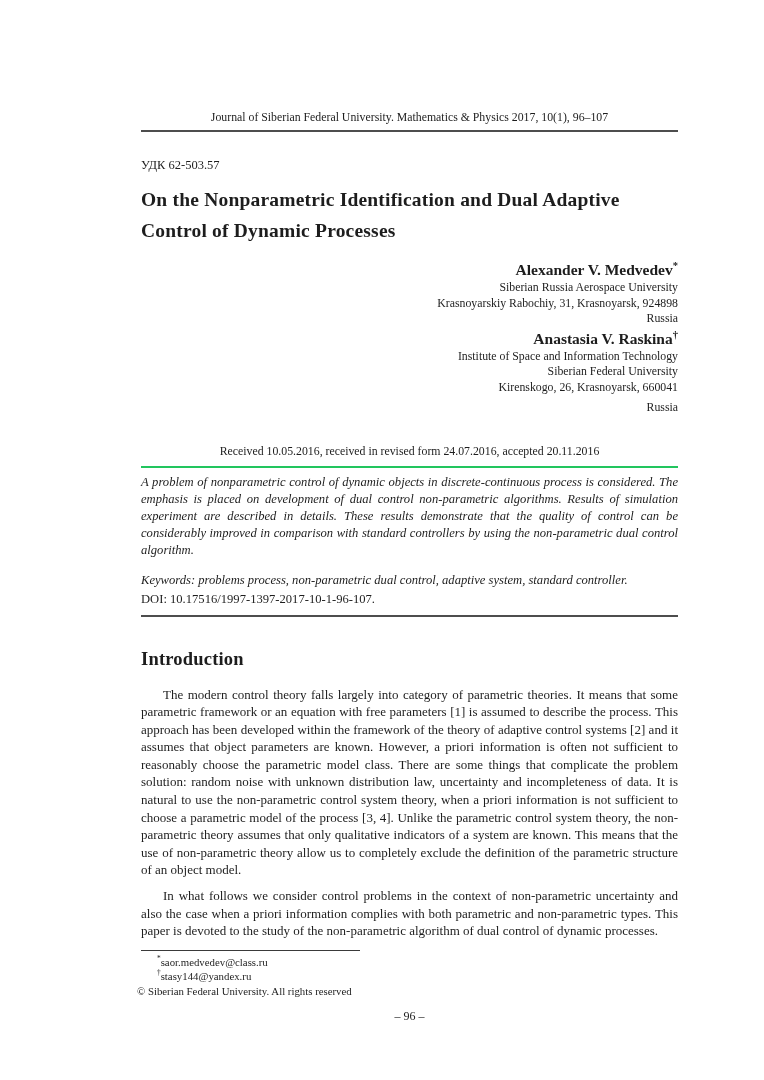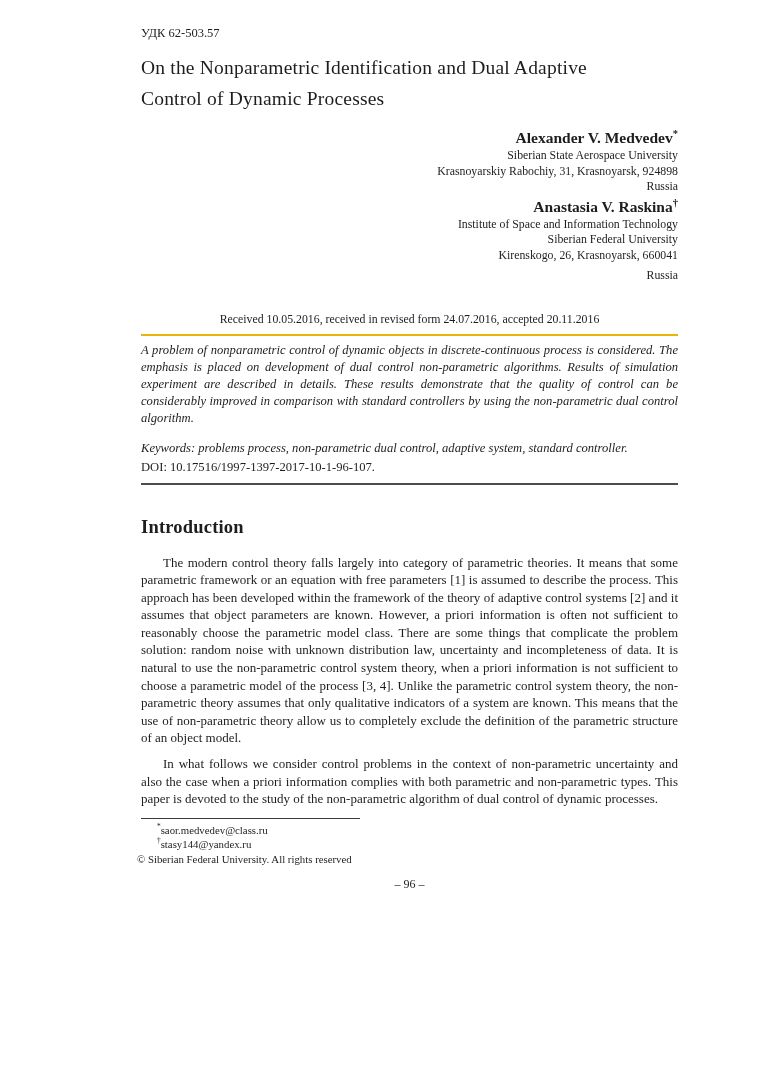--- a/index.html
+++ b/index.html
@@ -25,21 +25,21 @@
     border-bottom: 2px solid #4d4d4d;
     padding-bottom: 5px;
   }
   .udk {
     margin-top: 26px;
     font-size: 12.5px;
   }
   .paper-title {
     margin-top: 11px;
     font-size: 19.5px;
-    font-weight: normal;
+    font-weight: bold;
     line-height: 31px;
     letter-spacing: 0.2px;
   }
   .authors {
     margin-top: 14px;
     text-align: right;
   }
   .author-name {
     font-size: 15.5px;
     font-weight: bold;
@@ -53,21 +53,21 @@
   .affil-gap {
     margin-top: 5px;
   }
   .received {
     margin-top: 28px;
     text-align: center;
     font-size: 11.8px;
   }
   .abstract {
     margin-top: 7px;
-    border-top: 2px solid #eab308;
+    border-top: 2px solid #22c55e;
     padding-top: 6px;
     font-style: italic;
     text-align: justify;
     font-size: 12.6px;
     line-height: 17px;
   }
   .keywords {
     margin-top: 13px;
     font-style: italic;
     font-size: 12.6px;
@@ -126,31 +126,32 @@
     font-size: 68%;
     vertical-align: super;
     line-height: 0;
   }
 </style>
 </head>
 <body>
 
 <div class="content">
 
+  <div class="journal-header">Journal of Siberian Federal University. Mathematics &amp; Physics 2017, 10(1), 96–107</div>
 
   <div class="udk">УДК 62-503.57</div>
 
   <div class="paper-title">
     <div>On the Nonparametric Identification and Dual Adaptive</div>
     <div>Control of Dynamic Processes</div>
   </div>
 
   <div class="authors">
     <div class="author-name"><span>Alexander V. Medvedev</span><sup>*</sup></div>
-    <div class="affil">Siberian State Aerospace University</div>
+    <div class="affil">Siberian Russia Aerospace University</div>
     <div class="affil">Krasnoyarskiy Rabochiy, 31, Krasnoyarsk, 924898</div>
     <div class="affil">Russia</div>
     <div class="author-name"><span>Anastasia V. Raskina</span><sup>†</sup></div>
     <div class="affil">Institute of Space and Information Technology</div>
     <div class="affil">Siberian Federal University</div>
     <div class="affil">Kirenskogo, 26, Krasnoyarsk, 660041</div>
     <div class="affil affil-gap">Russia</div>
   </div>
 
   <div class="received">Received 10.05.2016, received in revised form 24.07.2016, accepted 20.11.2016</div>

